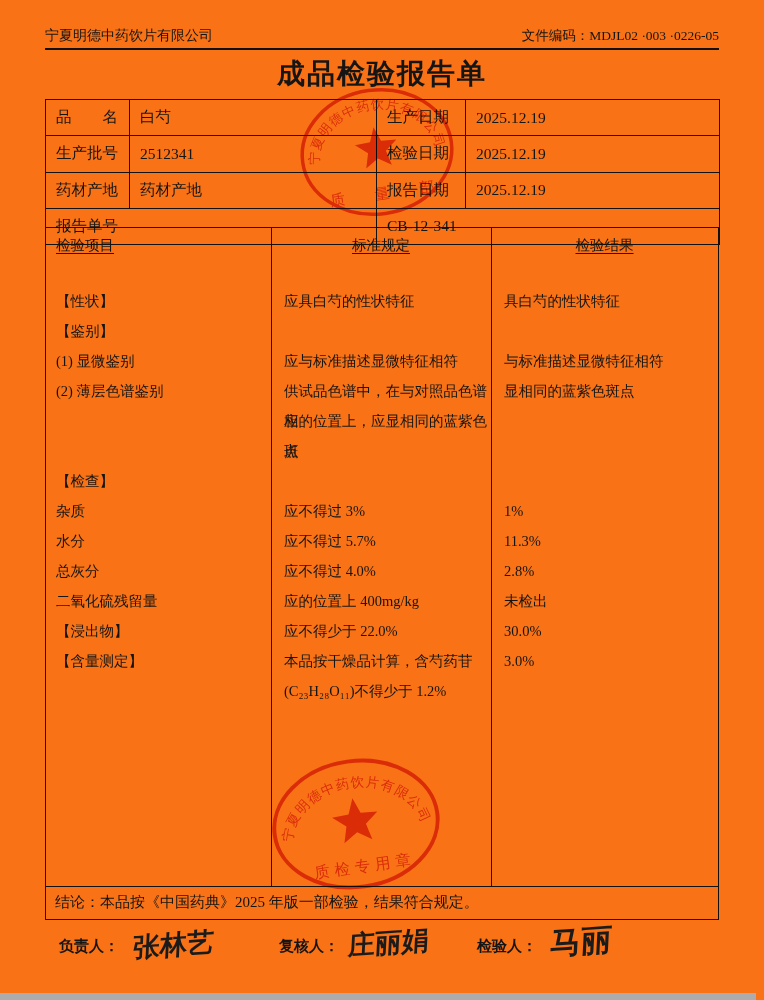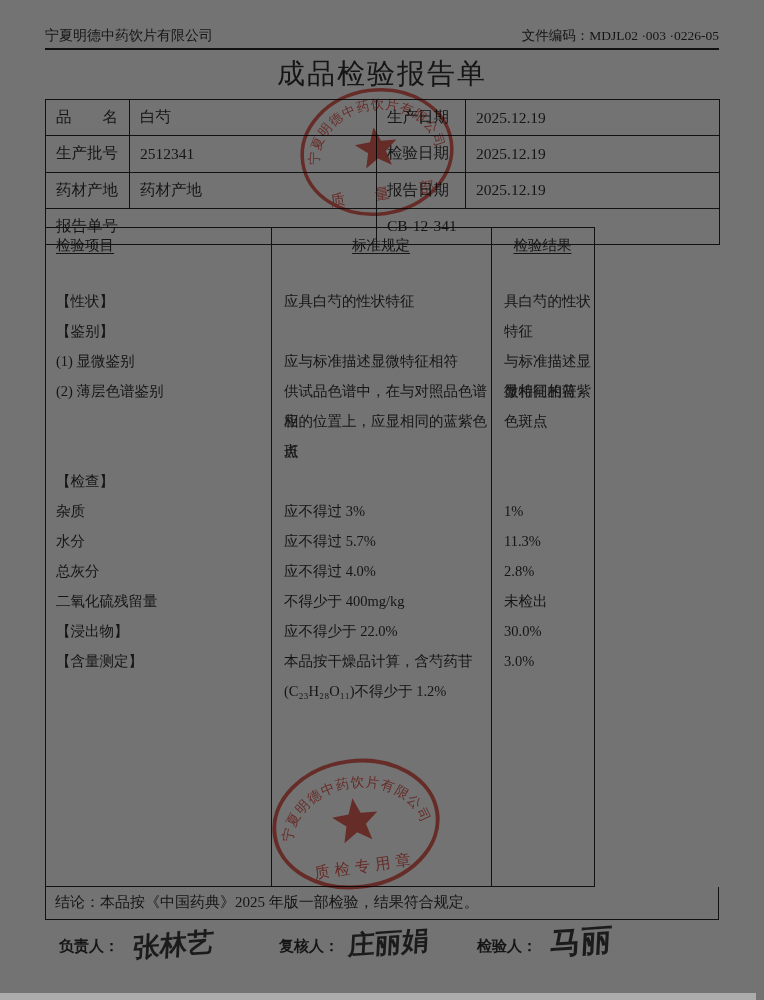--- a/index.html
+++ b/index.html
@@ -1,36 +1,36 @@
 <!DOCTYPE html>
 <html><head>
 <meta charset="utf-8">
 <style>
   html,body { margin:0; padding:0; background:#ffffff; }
   #page {
-    position:relative; width:764px; height:1000px; background:#737373;
+    position:relative; width:764px; height:1000px; background:#f97316;
     font-family:"Liberation Serif", serif; color:#151515; overflow:hidden;
   }
 
   
   .doc-header { position:absolute; left:45px; top:27px; width:674px;
     display:flex; justify-content:space-between; align-items:flex-end; font-size:14px; }
   .doc-code { font-size:13.5px; }
   .header-rule { position:absolute; left:45px; top:48px; width:674px; height:2px; background:#111; }
   .doc-title { position:absolute; left:0; top:55px; width:100%; text-align:center;
-    font-size:28px; font-weight:normal; letter-spacing:2px; }
+    font-size:28px; font-weight:bold; letter-spacing:2px; }
 
   
   .info-table { position:absolute; left:45px; top:99px; width:674px; height:146px;
     border-collapse:collapse; table-layout:fixed; font-size:15.5px; }
   .info-table td { border:1.5px solid #111; padding:0 0 0 10px; height:31px; }
   .info-table td.lab { white-space:pre; }
 
   
-  .detail { position:absolute; left:45px; top:227px; width:550px; height:660px;
+  .detail { position:absolute; left:45px; top:227px; width:674px; height:660px;
     box-sizing:border-box; border:1.5px solid #111; font-size:14.5px; }
   .detail .vline { position:absolute; top:0; bottom:0; width:0; border-left:1.5px solid #111; }
   .detail .v1 { left:225px; } .detail .v2 { left:445px; }
   .drow { display:grid; grid-template-columns:225px 220px 1fr; height:30px; line-height:30px; }
   .drow .c1 { padding-left:10px; } .drow .c2 { padding-left:13px; } .drow .c3 { padding-left:13px; }
   .dhead { height:34px; line-height:34px; }
   .dhead .c2, .dhead .c3 { text-align:center; padding-left:0; }
   .dhead span { text-decoration:underline; text-underline-offset:3px; }
   .dspacer { height:24px; }
 
@@ -157,21 +157,21 @@
         <div class="c2">应不得过 5.7%</div>
         <div class="c3">11.3%</div>
       </div>
     <div class="drow">
         <div class="c1">总灰分</div>
         <div class="c2">应不得过 4.0%</div>
         <div class="c3">2.8%</div>
       </div>
     <div class="drow">
         <div class="c1">二氧化硫残留量</div>
-        <div class="c2">不得少于 400mg/kg</div>
+        <div class="c2">应的位置上 400mg/kg</div>
         <div class="c3">未检出</div>
       </div>
     <div class="drow">
         <div class="c1">【浸出物】</div>
         <div class="c2">应不得少于 22.0%</div>
         <div class="c3">30.0%</div>
       </div>
     <div class="drow">
         <div class="c1">【含量测定】</div>
         <div class="c2">本品按干燥品计算，含芍药苷</div>

